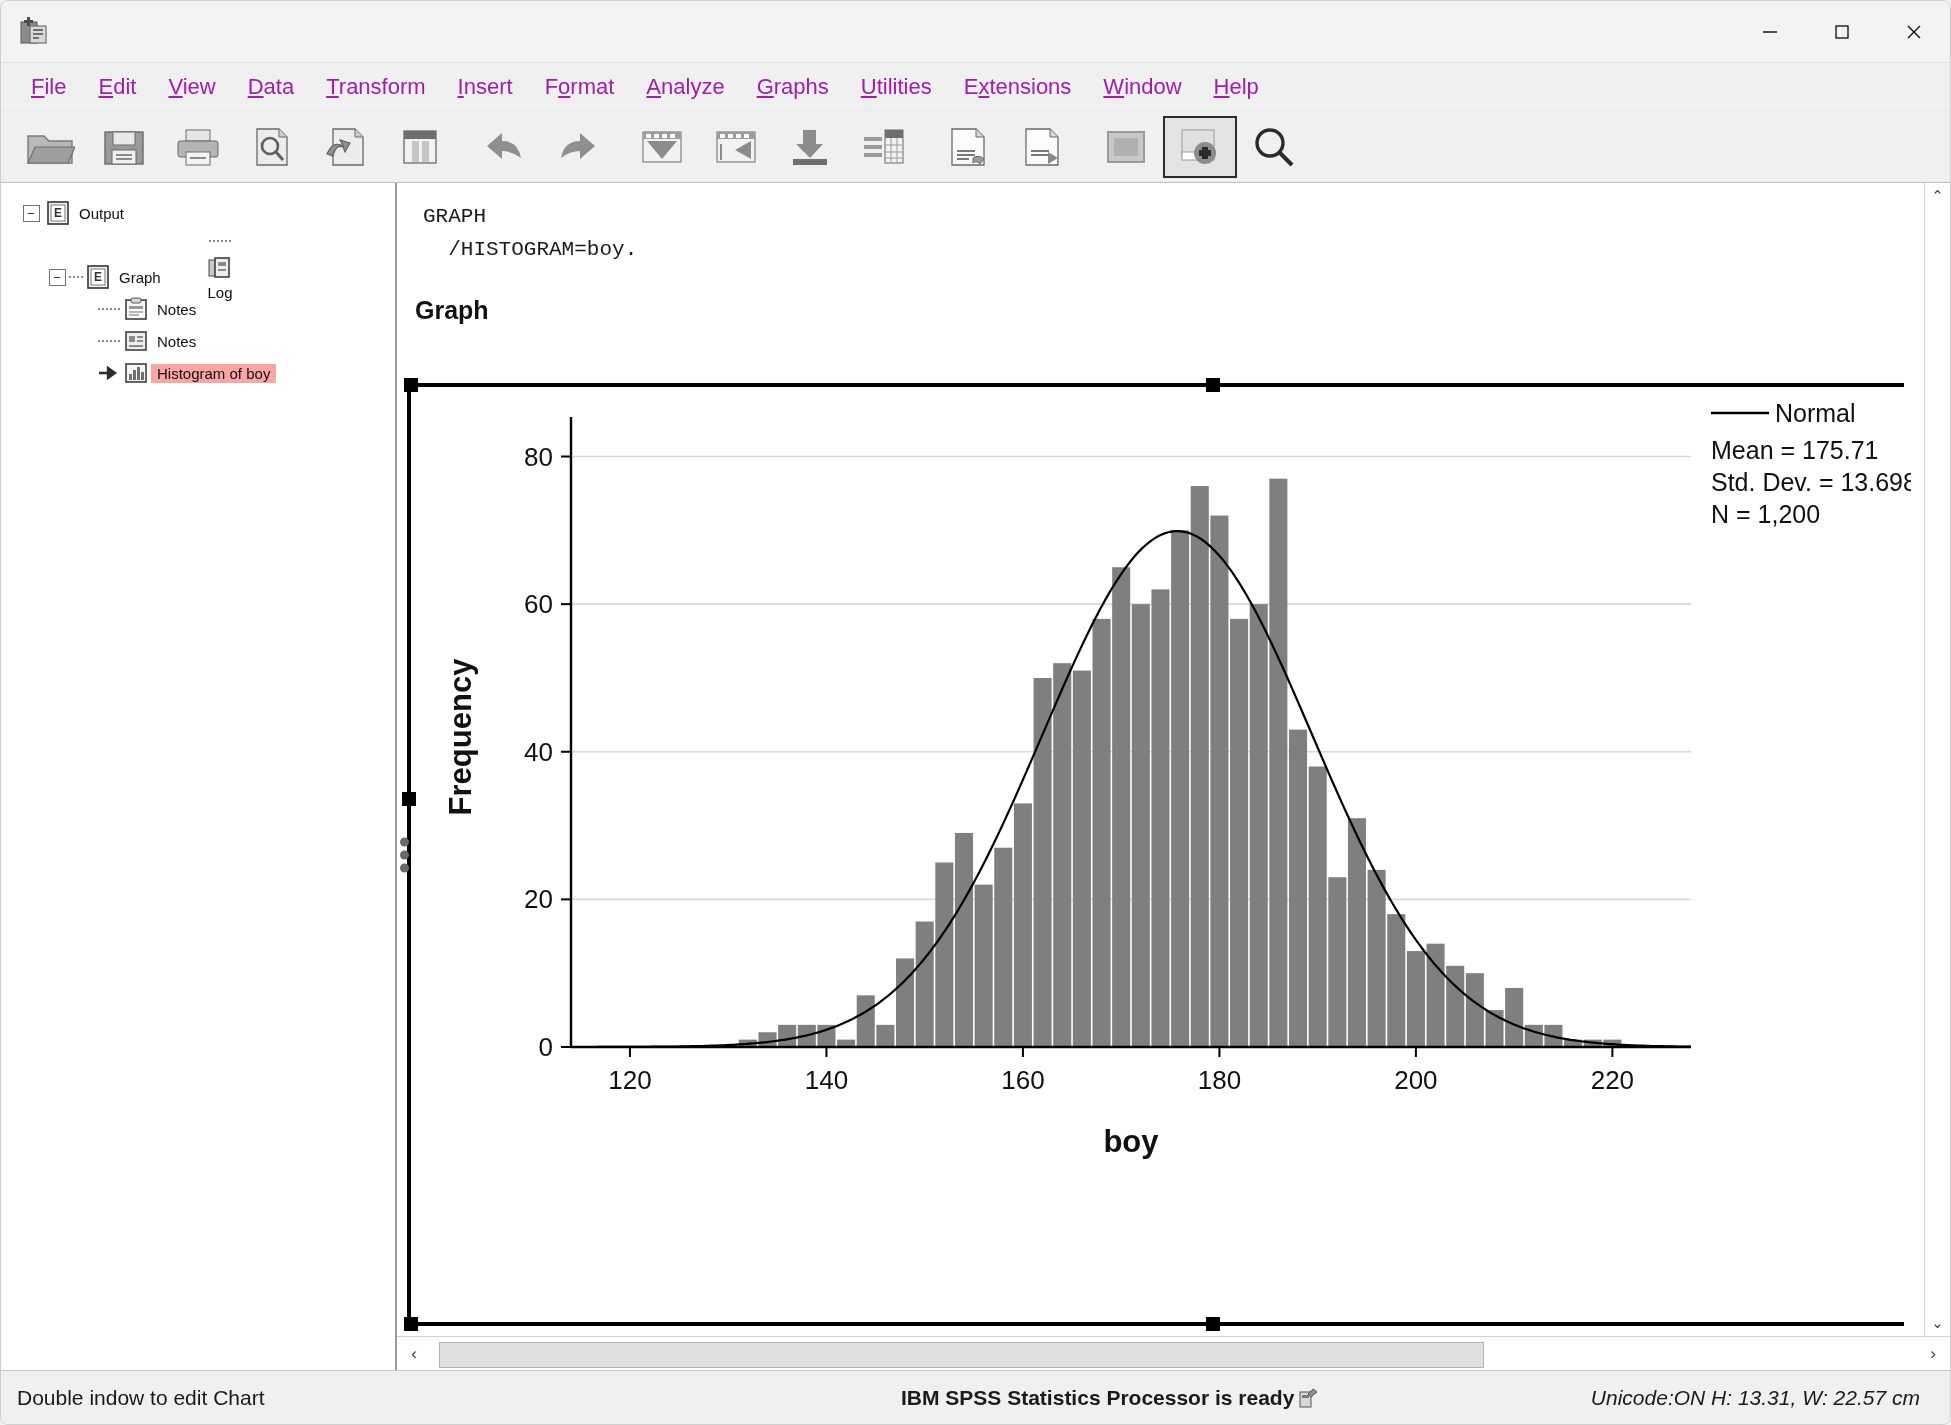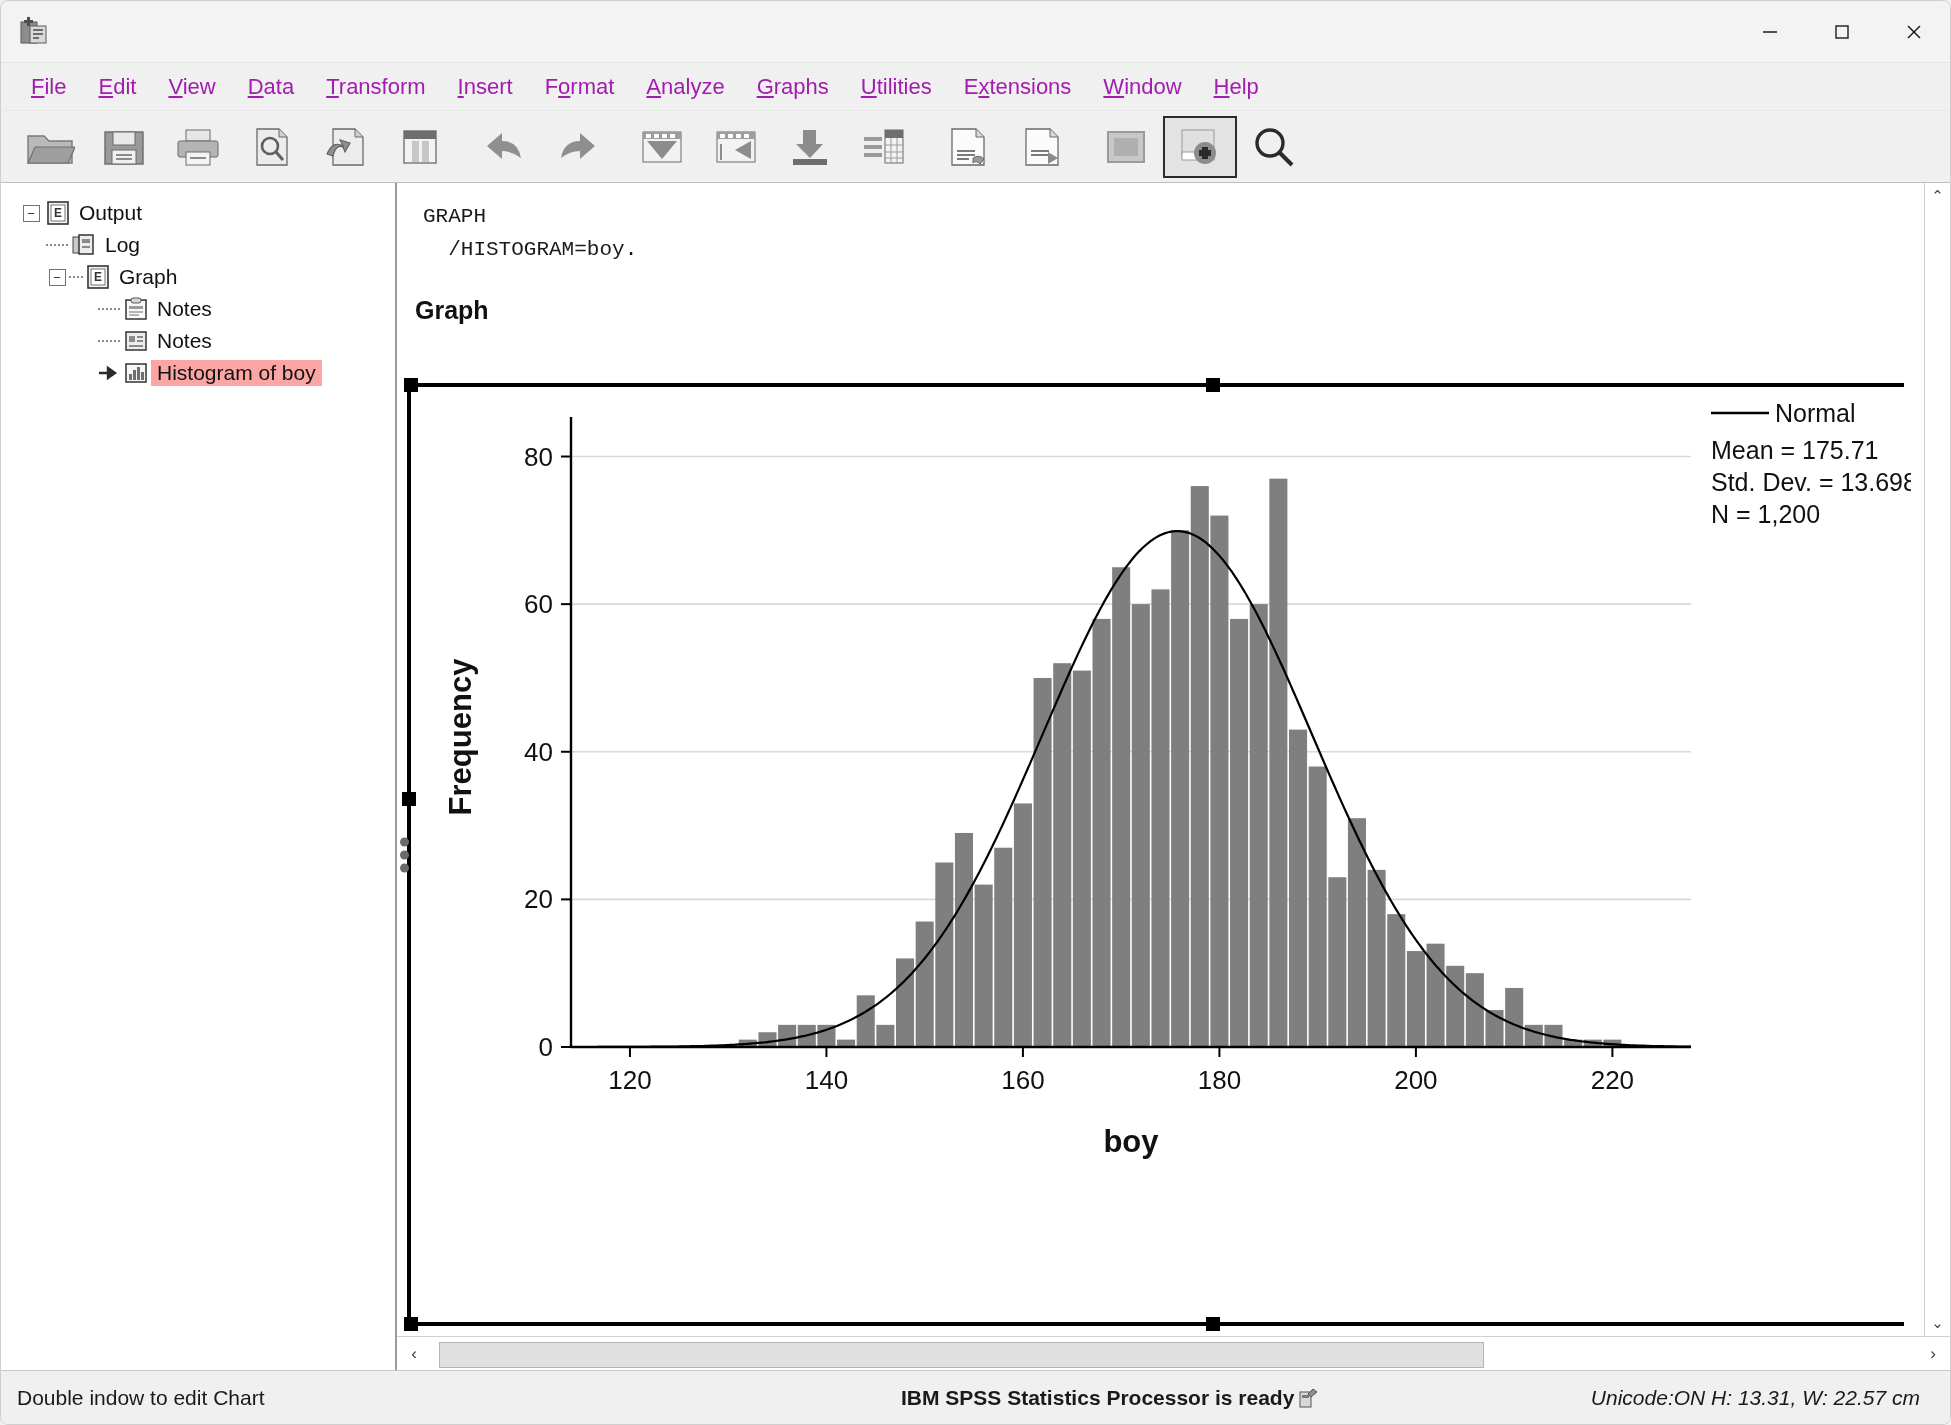--- a/index.html
+++ b/index.html
@@ -80,21 +80,21 @@
     position: relative;
   }
   .tnode { display: flex; align-items: center; height: 32px; position: relative; }
   .tnode .tw { width: 24px; flex: 0 0 24px; display: flex; align-items: center; justify-content: center; }
   .boxbtn {
     width: 17px; height: 17px; border: 1px solid #737373; background: #fff;
     display: flex; align-items: center; justify-content: center;
     font-size: 13px; line-height: 1; color: #2b2b2b;
   }
   .tnode .ico { width: 30px; flex: 0 0 30px; display: flex; align-items: center; justify-content: center; }
-  .tnode .lbl { font-size: 21px; color: #111; padding: 1px 6px; white-space: nowrap; }
+  .tnode .lbl { font-size: 15px; color: #111; padding: 1px 6px; white-space: nowrap; }
   .tnode.selected .lbl { background: #fca5a5; }
   .hdash { width: 22px; border-top: 2px dotted #8a8a8a; height: 0; }
 
   
   .viewer { flex: 1 1 auto; display: flex; flex-direction: column; min-width: 0; background: #fff; position: relative; }
   .viewer-scroll { flex: 1 1 auto; display: flex; min-height: 0; }
   .viewer-content { flex: 1 1 auto; position: relative; overflow: hidden; background: #fff; padding: 18px 0 0 0; }
   .syntax {
     font-family: "Liberation Mono", monospace;
     font-size: 21px; color: #1a1a1a; line-height: 1.55;
@@ -359,21 +359,21 @@
         <div class="ico">
           <svg width="26" height="26" viewBox="0 0 26 26">
             <rect x="3" y="2" width="20" height="22" fill="#f2f2f2" stroke="#333" stroke-width="1.6"></rect>
             <rect x="6" y="5" width="14" height="16" fill="#fff" stroke="#777"></rect>
             <text x="9" y="17" font-size="12" font-weight="bold" fill="#333">E</text>
           </svg>
         </div>
         <div class="lbl">Output</div>
       </div>
 
-      <div class="tnode" style="padding-left:26px;">
+      <div class="tnode" style="padding-left:26px;flex-direction:column;">
         <div class="tw">
             <div class="hdash"></div>
           </div>
         <div class="ico">
           <svg width="26" height="26" viewBox="0 0 26 26">
             <rect x="2" y="5" width="10" height="16" fill="#c9c9c9" stroke="#444"></rect>
             <rect x="8" y="3" width="14" height="19" fill="#ededed" stroke="#333" stroke-width="1.5"></rect>
             <rect x="11" y="7" width="8" height="4" fill="#8a8a8a"></rect>
             <rect x="11" y="14" width="8" height="2" fill="#8a8a8a"></rect>
           </svg>

